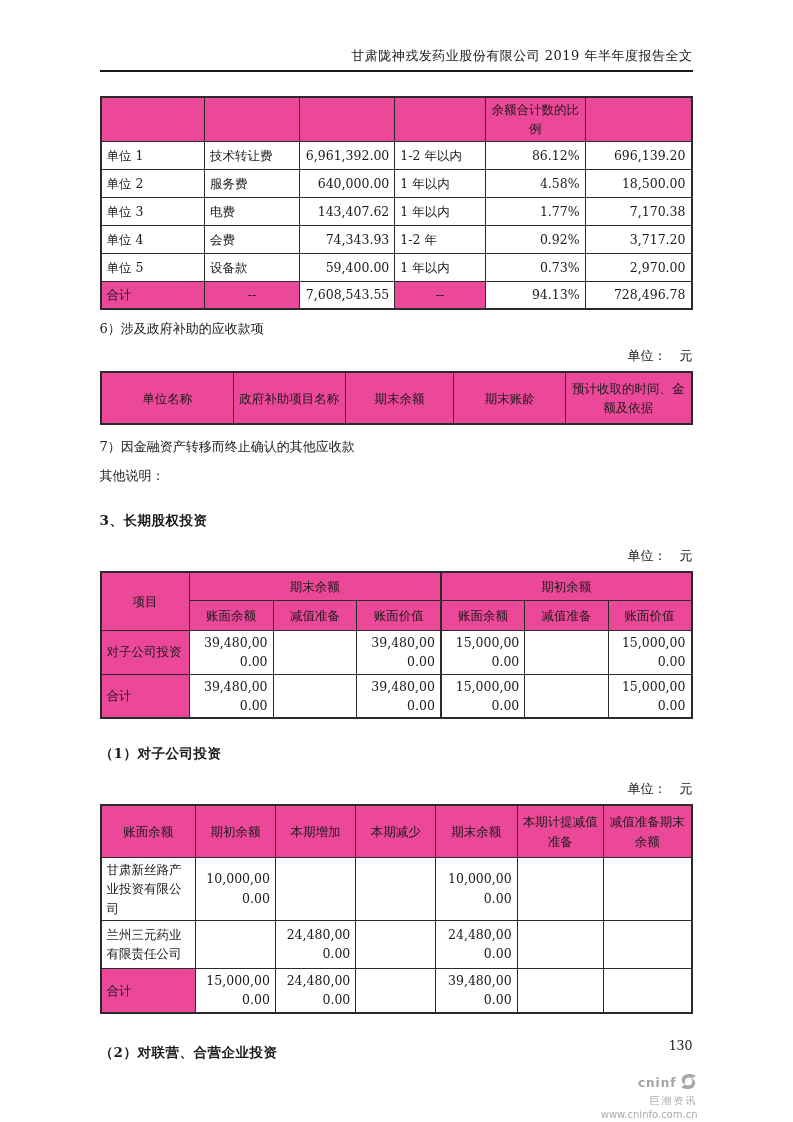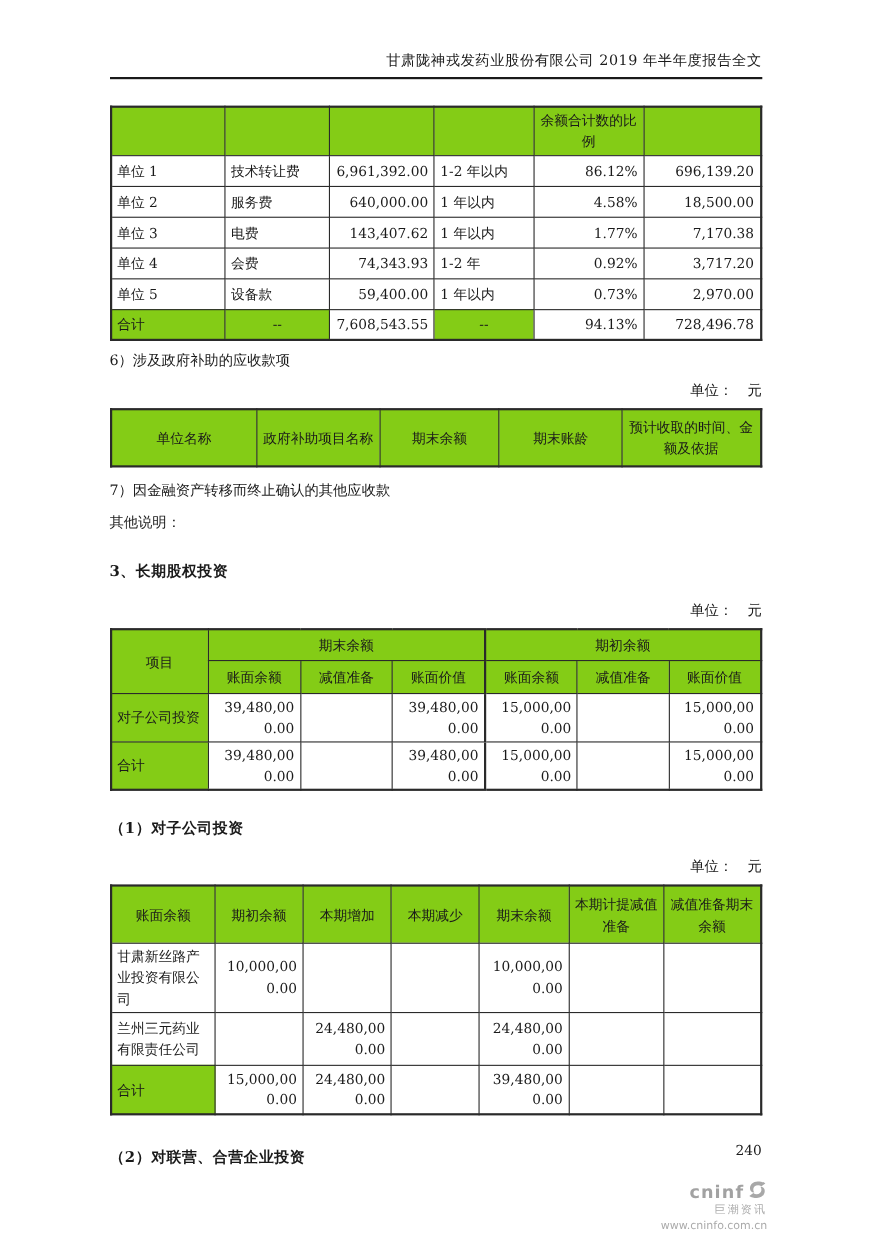--- a/index.html
+++ b/index.html
@@ -13,21 +13,21 @@
     color:#1a1a1a;
     overflow:hidden;
     padding:46px 71px 0 70px;
   }
   .header-title { text-align:right; font-size:13px; line-height:19px; letter-spacing:.5px; }
   .header-rule { border-bottom:2px solid #1a1a1a; margin-top:5px; }
 
   table { border-collapse:collapse; width:100%; table-layout:fixed; font-size:12.5px; }
   .t { border:2px solid #2a2a2a; }
   .t td { border:1px solid #2a2a2a; padding:2px 5px; vertical-align:middle; line-height:1.55; word-break:break-all; }
-  .gray { background:#84cc16; }
+  .gray { background:#ec4899; }
   .al { text-align:left; } .ar { text-align:right; } .ac { text-align:center; }
   .bl2 { border-left:2px solid #2a2a2a !important; }
 
   .t1 { margin-top:24px; }
   .t1 tr { height:28px; }
   .t1 tr.hrow { height:23px; }
 
   .para { font-size:13px; line-height:20px; margin-top:9px; }
   .unit { text-align:right; font-size:13px; line-height:20px; margin-top:7px; margin-bottom:5px; }
 
@@ -41,21 +41,21 @@
 
   .t4 tr.hrow { height:52px; }
   .t4 tr.crow { height:48px; }
   .t4 tr.trow { height:27px; }
   .t4 td.hc { text-align:center; }
 
   .page-number { position:absolute; right:71px; top:1038px; font-size:12.5px; }
 
   .footer-logo { position:absolute; right:66px; top:1072px; text-align:right; color:#a2a2a2; line-height:1.15; }
   .logo-line { display:flex; align-items:center; justify-content:flex-end; gap:2px; }
-  .logo-word { font-family:"DejaVu Sans","Liberation Sans",sans-serif; font-weight:bold; font-size:16px; letter-spacing:1px; color:#a2a2a2; }
+  .logo-word { font-family:"DejaVu Sans","Liberation Sans",sans-serif; font-weight:bold; font-size:12px; letter-spacing:1px; color:#a2a2a2; }
   .logo-cn { font-size:10px; letter-spacing:2px; color:#aaaaaa; }
   .logo-url { font-family:"DejaVu Sans","Liberation Sans",sans-serif; font-size:10px; color:#aaaaaa; margin-top:2px; }
 </style>
 </head>
 <body>
 
 <div class="page">
 
   <div class="header-title">甘肃陇神戎发药业股份有限公司 2019 年半年度报告全文</div>
   <div class="header-rule"></div>
@@ -250,21 +250,21 @@
         <td class="ar"></td>
         <td class="ar">39,480,000.00</td>
         <td class="ar"></td>
         <td class="ar"></td>
       </tr>
     </tbody>
   </table>
 
   <div class="sec-title" style="margin-top:28px;">（2）对联营、合营企业投资</div>
 
-  <div class="page-number">240</div>
+  <div class="page-number">130</div>
 
   <div class="footer-logo">
     <div class="logo-line">
       <span class="logo-word">cninf</span>
       <span>
         <svg width="19" height="19" viewBox="0 0 24 24">
           <path d="M12.5 2.5 C7 2.5 3.5 6 3.5 10.5 C3.5 13.5 5.5 15.5 8.5 15.3 C6.8 13.2 7 10 9 8.2 C11 6.4 14.6 6.4 16.6 8.2 L21.2 4.8 C19 3.2 16 2.5 12.5 2.5 Z" fill="#a8a8a8"></path>
           <path d="M11.5 21.5 C17 21.5 20.5 18 20.5 13.5 C20.5 10.5 18.5 8.5 15.5 8.7 C17.2 10.8 17 14 15 15.8 C13 17.6 9.4 17.6 7.4 15.8 L2.8 19.2 C5 20.8 8 21.5 11.5 21.5 Z" fill="#a8a8a8"></path>
         </svg>
       </span>

